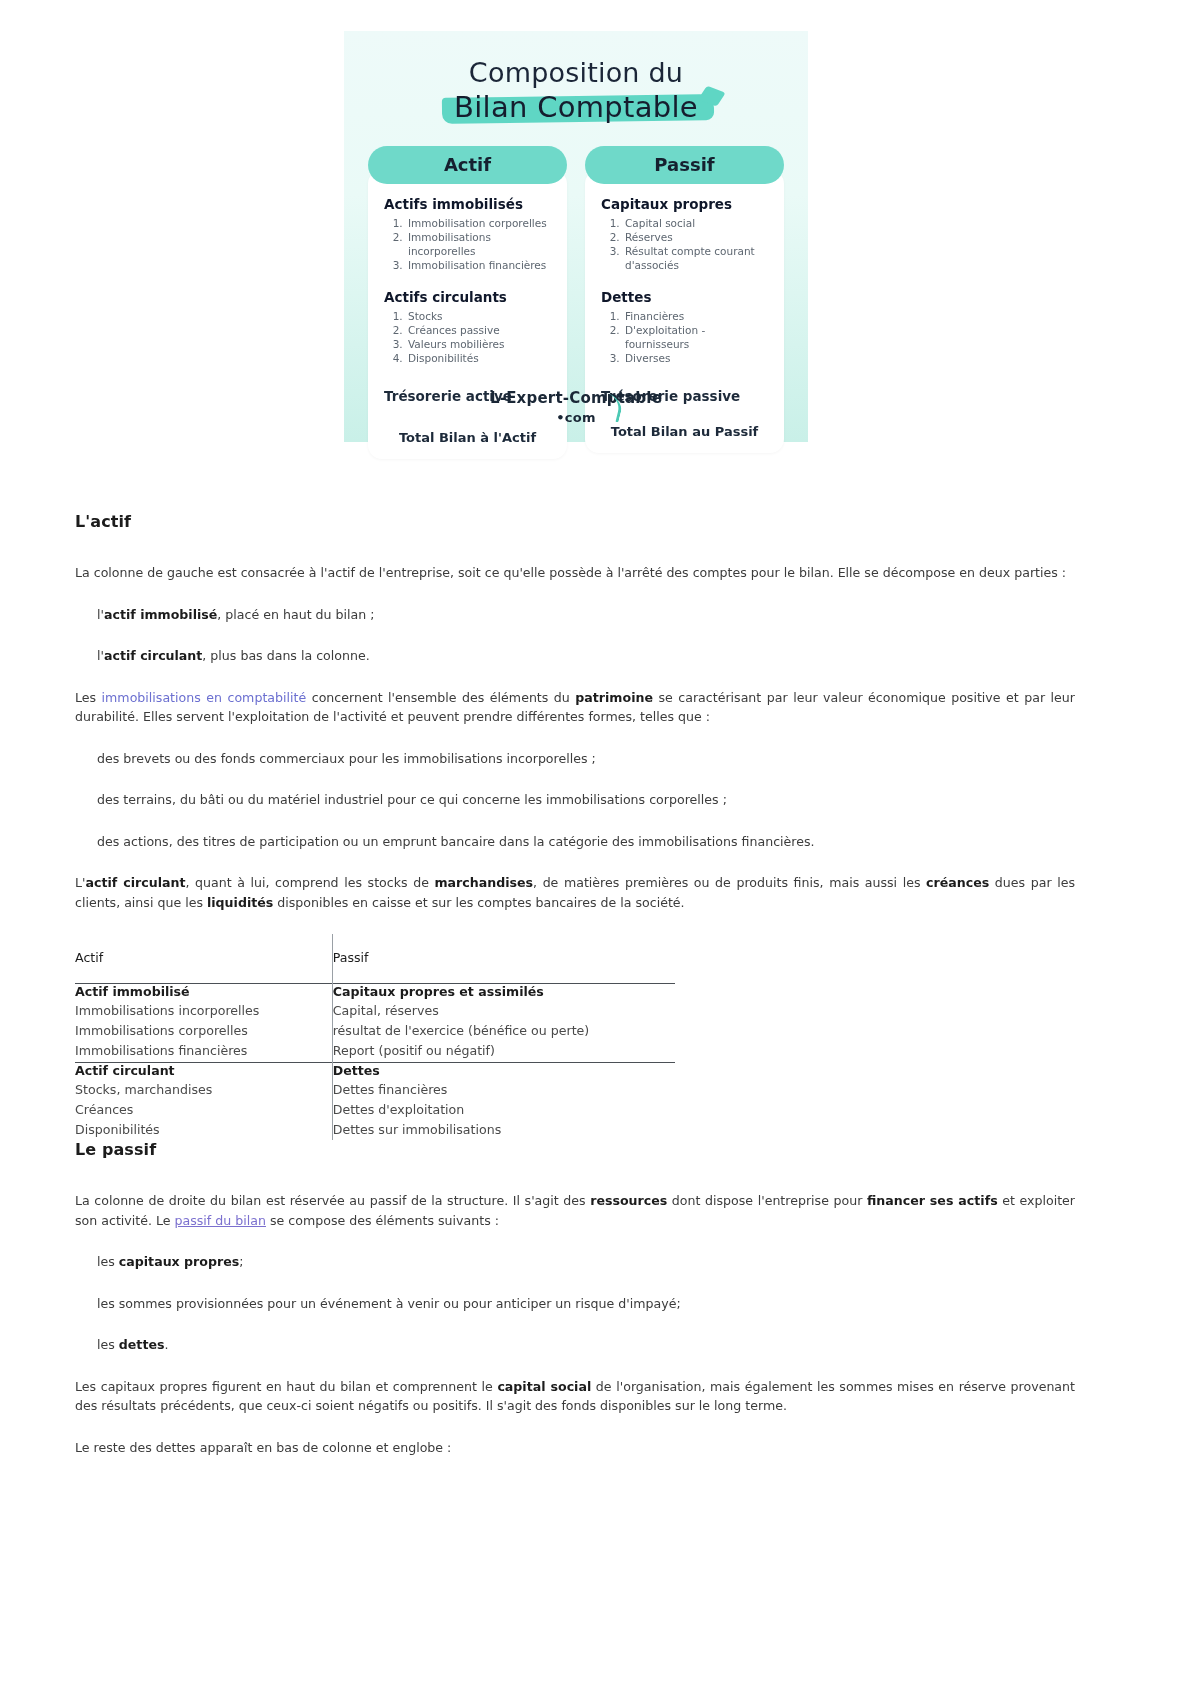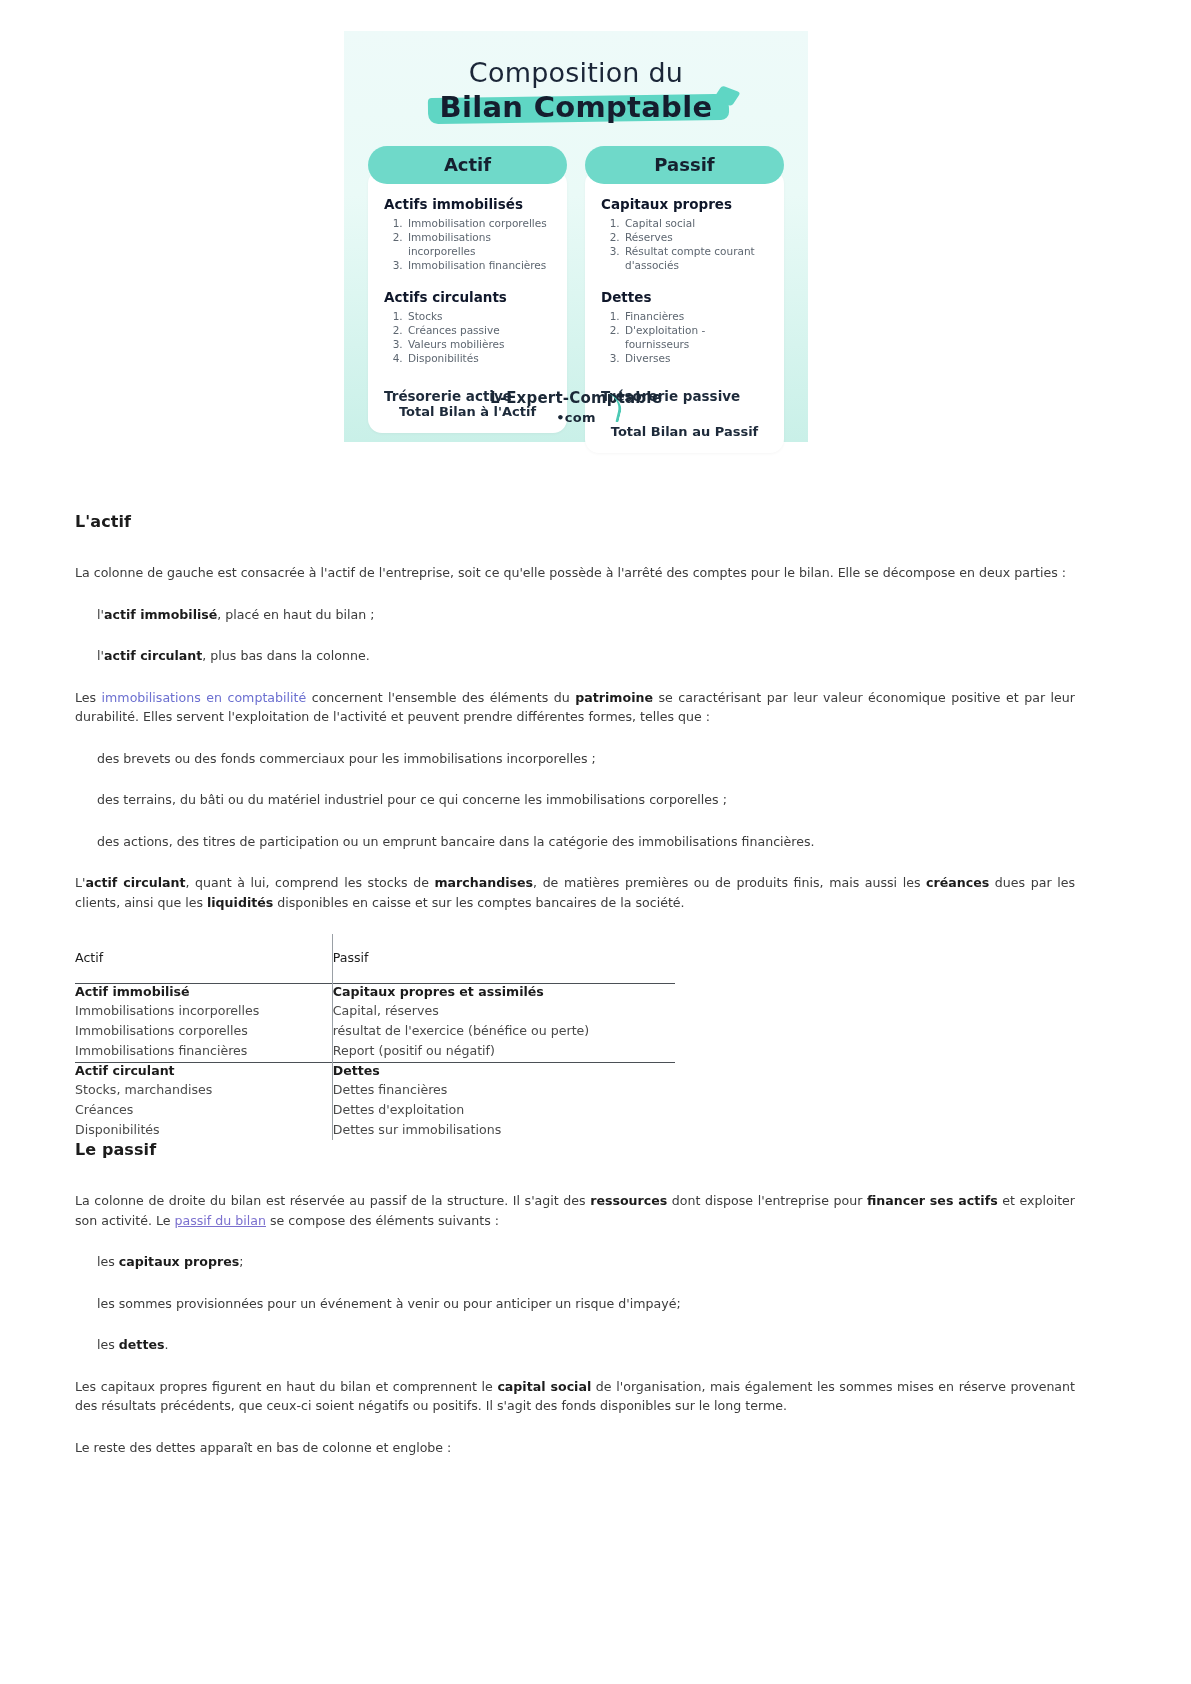--- a/index.html
+++ b/index.html
@@ -61,21 +61,21 @@
     width: 20px;
     height: 16px;
     background: #5fd6c4;
     transform: rotate(22deg) skewX(-12deg);
     border-radius: 3px;
   }
   .info-title-line2 {
     position: relative;
     z-index: 1;
     font-size: 29px;
-    font-weight: 700;
+    font-weight: 400;
     color: #151d2e;
     letter-spacing: 0.3px;
   }
 
   .columns {
     display: flex;
     justify-content: center;
     gap: 18px;
     margin-top: 22px;
   }
@@ -122,20 +122,21 @@
     font-size: 13.5px;
     font-weight: 700;
     color: #1d2a3a;
     margin-top: 22px;
   }
   .total {
     font-size: 13px;
     font-weight: 700;
     color: #1d2a3a;
     text-align: center;
+    margin-top: 26px;
   }
   .col-passif .col-body { padding-top: 26px; }
   .col-passif .total { margin-top: 20px; }
 
   .brand {
     position: absolute;
     left: 0;
     right: 0;
     bottom: 16px;
     text-align: center;

